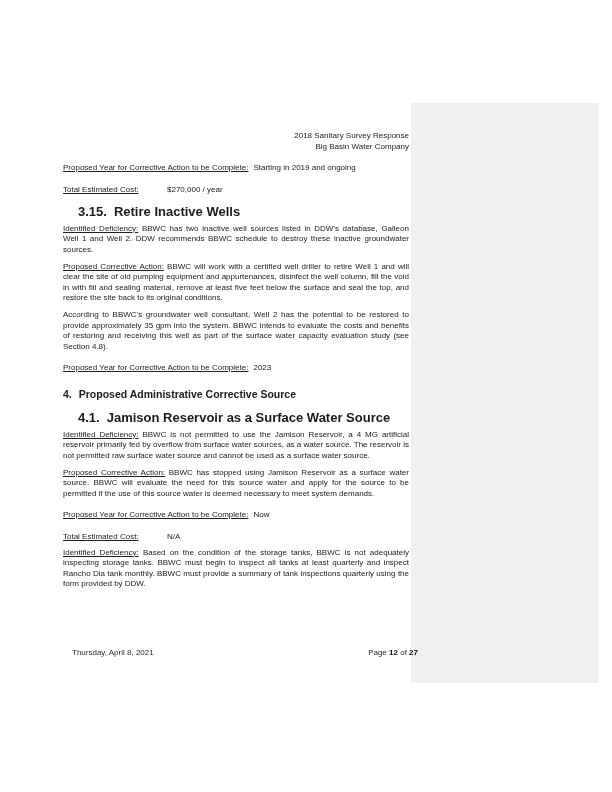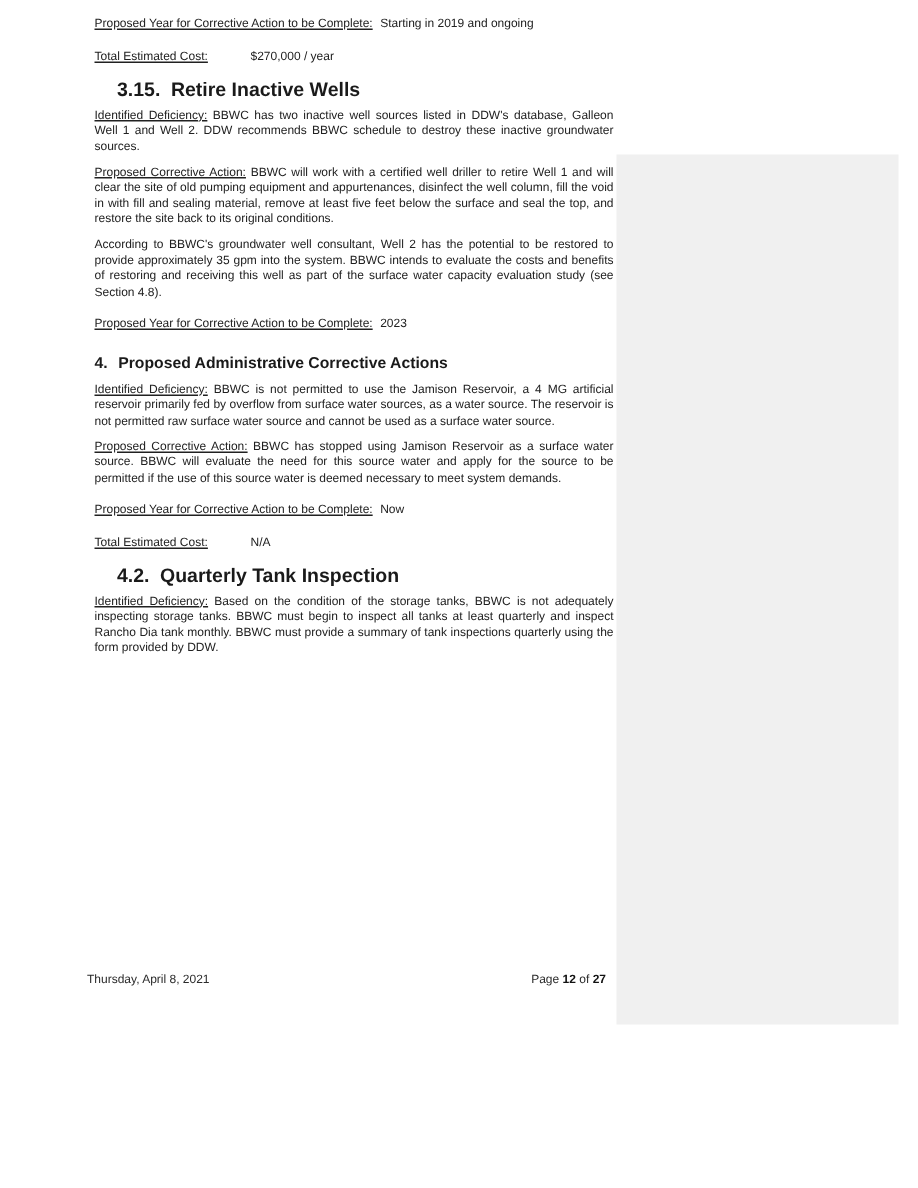--- a/index.html
+++ b/index.html
@@ -66,68 +66,72 @@
     padding-left: 15px;
     color: #1a1a1a;
   }
   .h-num { margin-right: 7px; }
   p.body-par {
     margin: 6.5px 0 0 0;
     text-align: justify;
   }
   .doc-footer {
     position: absolute;
-    left: 58px;
+    left: 72px;
     top: 648px;
     width: 346px;
     display: flex;
     justify-content: space-between;
     font-size: 8px;
     line-height: 10px;
     color: #2a2a2a;
   }
   .doc-footer b { color: #111; }
 </style>
 </head>
 <body>
 
 <div class="page">
 
   <div class="gray-overlay"></div>
 
   <div class="content">
 
+    <div class="doc-header">
+      <div>2018 Sanitary Survey Response</div>
+      <div>Big Basin Water Company</div>
+    </div>
 
     <div class="kv kv-row-1"><span class="u">Proposed Year for Corrective Action to be Complete:</span><span class="kv-gap"></span><span class="kv-value">Starting in 2019 and ongoing</span></div>
 
     <div class="kv kv-row-2"><span class="kv-label-tab"><span class="u">Total Estimated Cost:</span></span><span class="kv-value">$270,000 / year</span></div>
 
     <h3 class="sub-heading"><span class="h-num">3.15.</span><span>Retire Inactive Wells</span></h3>
 
     <p class="body-par"><span class="u">Identified Deficiency:</span> <span>BBWC has two inactive well sources listed in DDW's database, Galleon Well 1 and Well 2. DDW recommends BBWC schedule to destroy these inactive groundwater sources.</span></p>
 
     <p class="body-par"><span class="u">Proposed Corrective Action:</span> <span>BBWC will work with a certified well driller to retire Well 1 and will clear the site of old pumping equipment and appurtenances, disinfect the well column, fill the void in with fill and sealing material, remove at least five feet below the surface and seal the top, and restore the site back to its original conditions.</span></p>
 
     <p class="body-par">According to BBWC's groundwater well consultant, Well 2 has the potential to be restored to provide approximately 35 gpm into the system. BBWC intends to evaluate the costs and benefits of restoring and receiving this well as part of the surface water capacity evaluation study (see Section 4.8).</p>
 
     <div class="kv kv-row-1"><span class="u">Proposed Year for Corrective Action to be Complete:</span><span class="kv-gap"></span><span class="kv-value">2023</span></div>
 
 
-    <h2 class="sec-heading"><span class="h-num">4.</span><span>Proposed Administrative Corrective Actions</span></h2>
+    <h2 class="sec-heading"><span class="h-num">4.</span><span>Proposed Administrative Corrective Source</span></h2>
 
+    <h3 class="sub-heading"><span class="h-num">4.1.</span><span>Jamison Reservoir as a Surface Water Source</span></h3>
 
     <p class="body-par"><span class="u">Identified Deficiency:</span> <span>BBWC is not permitted to use the Jamison Reservoir, a 4 MG artificial reservoir primarily fed by overflow from surface water sources, as a water source. The reservoir is not permitted raw surface water source and cannot be used as a surface water source.</span></p>
 
     <p class="body-par"><span class="u">Proposed Corrective Action:</span> <span>BBWC has stopped using Jamison Reservoir as a surface water source. BBWC will evaluate the need for this source water and apply for the source to be permitted if the use of this source water is deemed necessary to meet system demands.</span></p>
 
     <div class="kv kv-row-1"><span class="u">Proposed Year for Corrective Action to be Complete:</span><span class="kv-gap"></span><span class="kv-value">Now</span></div>
 
     <div class="kv kv-row-2"><span class="kv-label-tab"><span class="u">Total Estimated Cost:</span></span><span class="kv-value">N/A</span></div>
 
-    <h3 class="sub-heading"><span class="h-num">4.2.</span><span>Quarterly Tank Inspection</span></h3>
 
     <p class="body-par"><span class="u">Identified Deficiency:</span> <span>Based on the condition of the storage tanks, BBWC is not adequately inspecting storage tanks. BBWC must begin to inspect all tanks at least quarterly and inspect Rancho Dia tank monthly. BBWC must provide a summary of tank inspections quarterly using the form provided by DDW.</span></p>
 
 
   </div>
 
   <div class="doc-footer">
     <span>Thursday, April 8, 2021</span>
     <span><span>Page</span> <b>12</b> <span>of</span> <b>27</b></span>
   </div>

